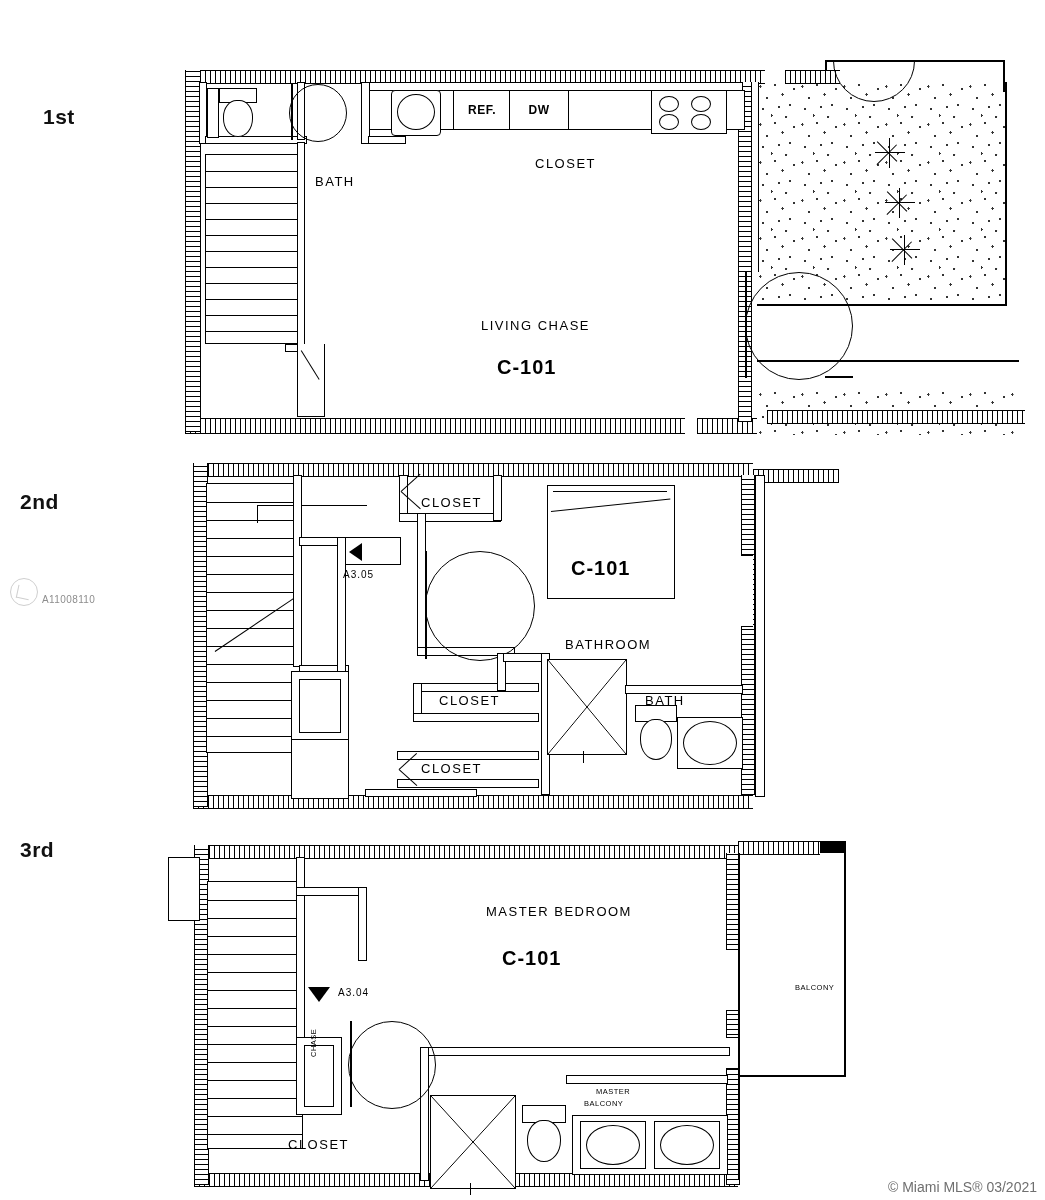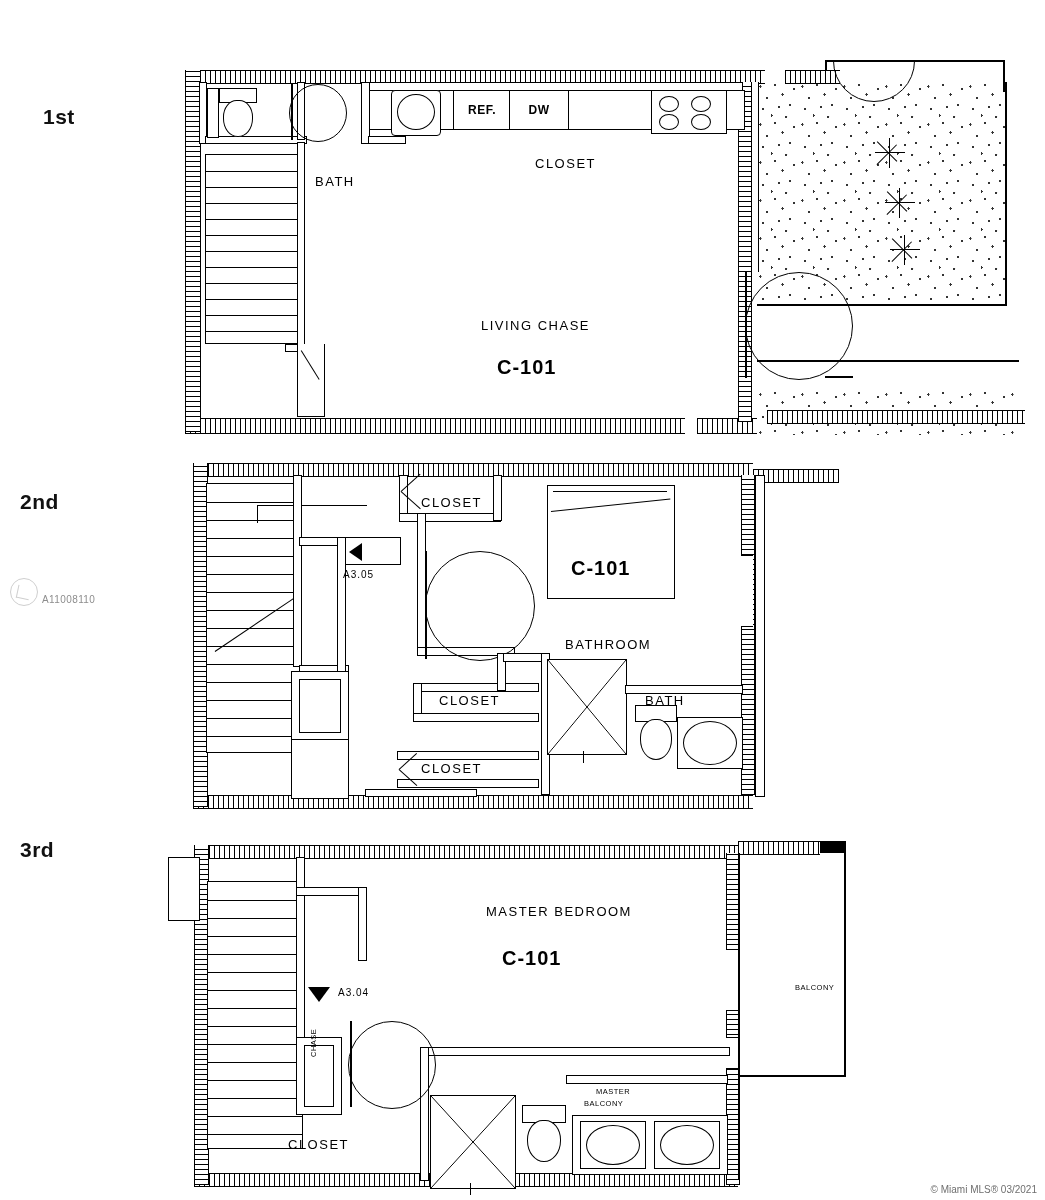--- a/index.html
+++ b/index.html
@@ -47,21 +47,21 @@
   .tile .d1{background:linear-gradient(to top right,transparent calc(50% - .7px),#000 50%,transparent calc(50% + .7px));}
   .tile .d2{background:linear-gradient(to bottom right,transparent calc(50% - .7px),#000 50%,transparent calc(50% + .7px));}
   .oval{position:absolute;border:1.4px solid #000;border-radius:50%;background:#fff;}
   .toilet{position:absolute;}
   .toilet .tank{position:absolute;left:0;top:0;width:100%;height:28%;border:1.4px solid #000;background:#fff;}
   .toilet .bowl{position:absolute;left:12%;top:26%;width:76%;height:72%;border:1.4px solid #000;border-radius:46% 46% 50% 50%;background:#fff;}
   .marker-tri{position:absolute;width:0;height:0;}
   .wm{position:absolute;font-size:10px;color:#8d8d8d;letter-spacing:.4px;}
   .wm-logo{position:absolute;width:26px;height:26px;border:1.2px solid #cfcfcf;border-radius:50%;}
   .wm-logo::after{content:"";position:absolute;left:6px;top:7px;width:12px;height:12px;border-left:1.2px solid #cfcfcf;border-bottom:1.2px solid #cfcfcf;transform:rotate(12deg);}
-  .credit{position:absolute;right:8px;bottom:5px;font-size:10px;color:#6f6f6f;}
+  .credit{position:absolute;right:8px;bottom:5px;font-size:14px;color:#6f6f6f;}
   .arrowline{position:absolute;background:#000;height:1.2px;}
 </style>
 </head>
 <body>
 
 <div class="sheet">
 
   <div class="floor-label" style="left:43px;top:105px;">1st</div>
 
   <div class="plan" style="left:185px;top:60px;width:845px;height:385px;">

